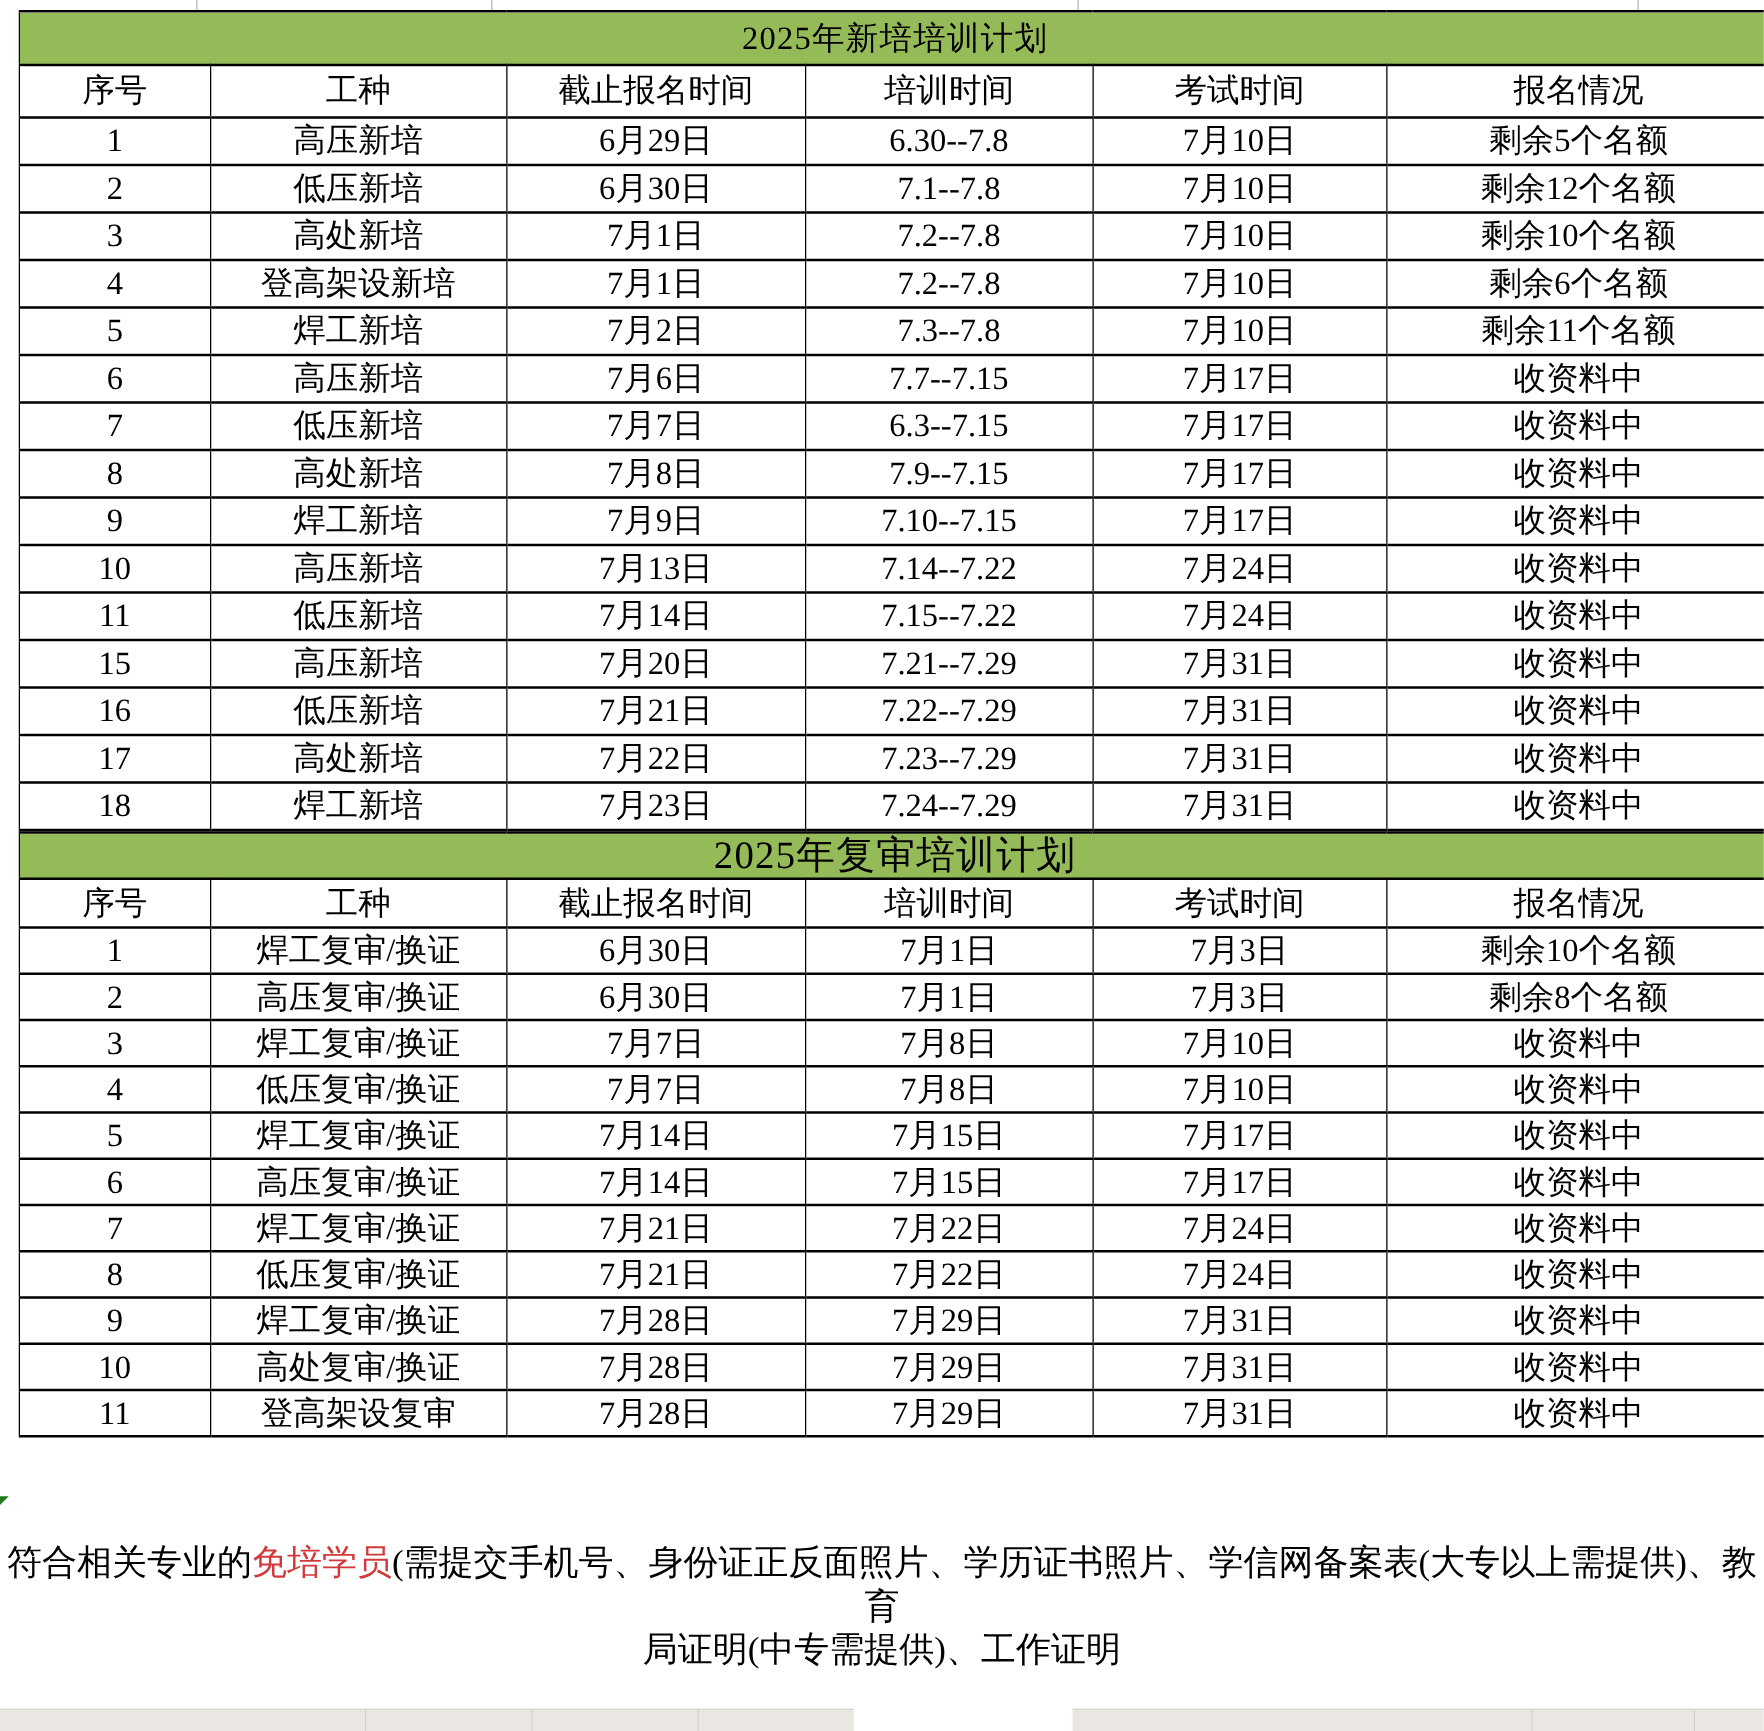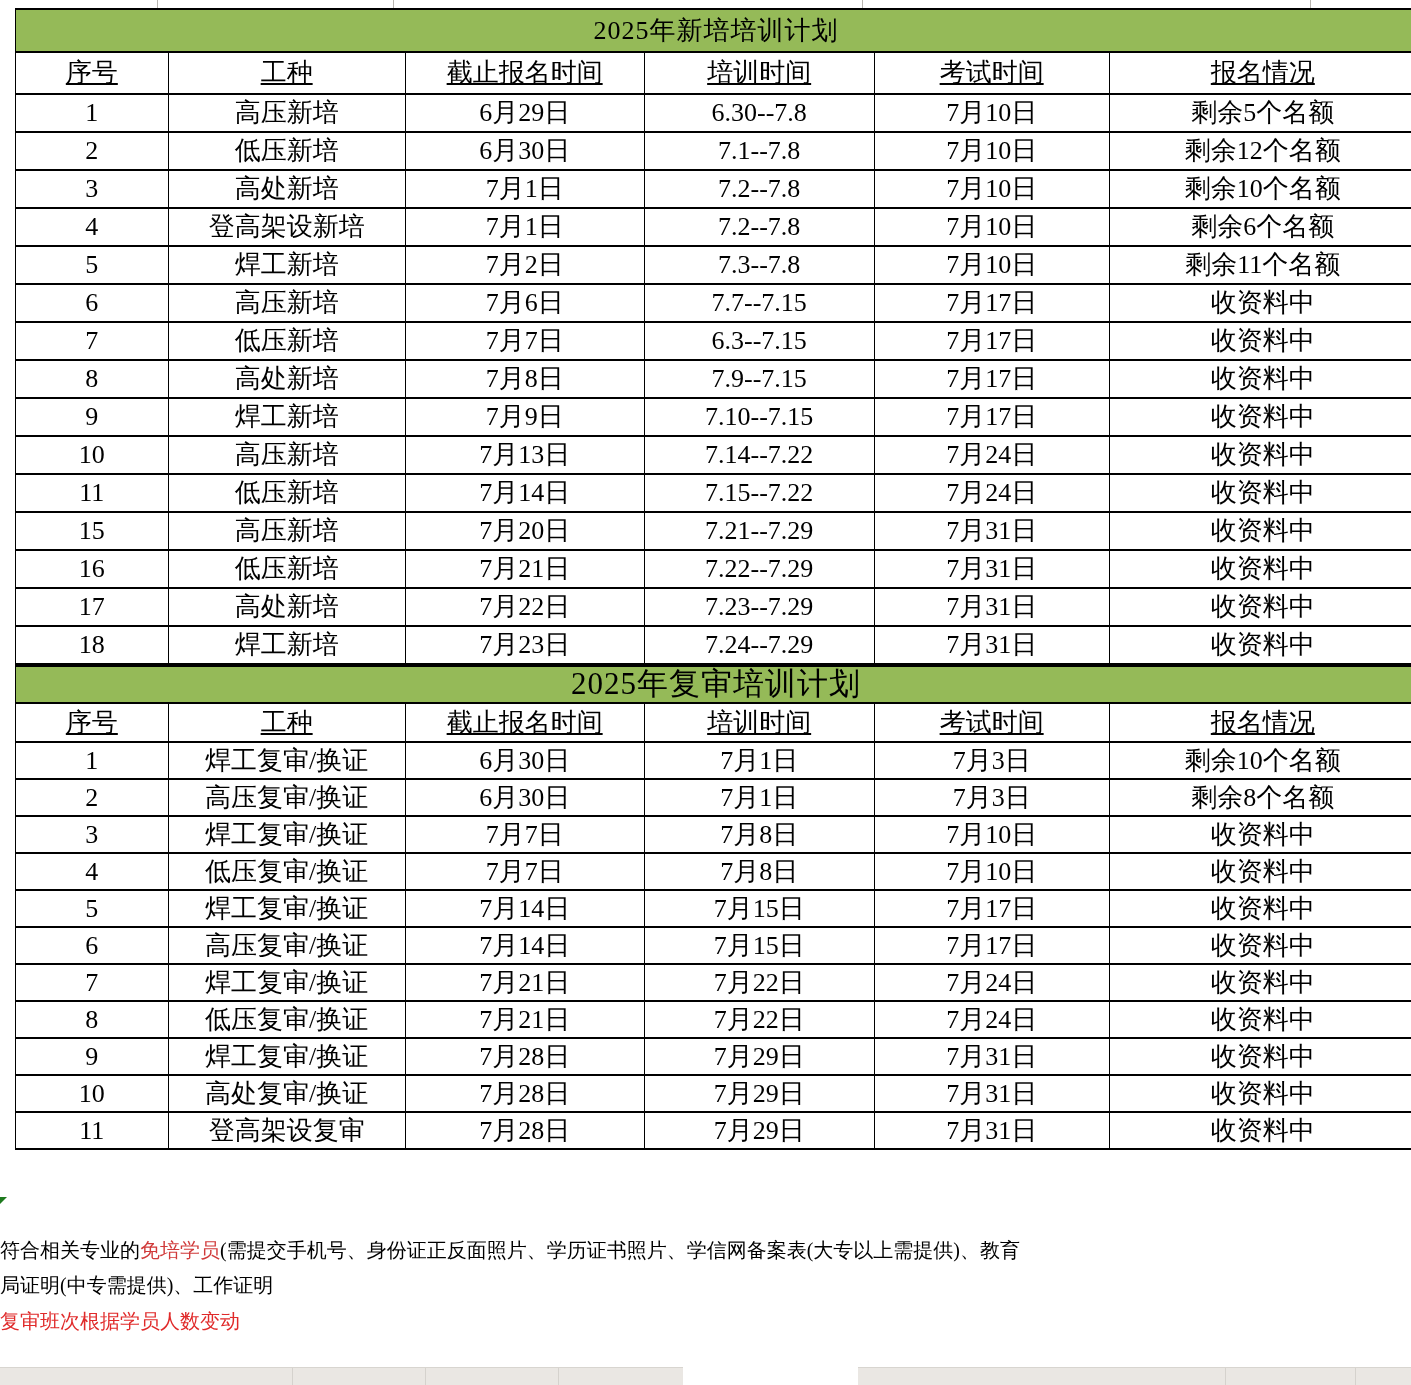--- a/index.html
+++ b/index.html
@@ -22,30 +22,30 @@
     border-left:1px solid #000;border-right:1px solid #000;
     border-top:2px solid #000;border-bottom:2px solid #000;
     text-align:center;vertical-align:middle;
     font-size:26px;line-height:1.05;
     padding:0;overflow:hidden;white-space:nowrap;
   }
   .title-row td{
     background:var(--green,#95ba58);
     font-size:32px;height:41px;letter-spacing:1px;
   }
-  .head-row td{font-size:28px;height:40px;text-decoration:underline;}
+  .head-row td{font-size:28px;height:40px;}
   #t1 tr.data-row td{height:36px;}
   #t2 tr.data-row td{height:35px;}
   #t2 .title-row td{height:35px;font-size:31px;margin-left:17px;}
   #t2 .head-row td{height:37px;}
 
   
   .footnote{
     position:absolute;left:0;top:1233px;width:1411px;
-    text-align:left;font-size:20px;line-height:35px;
+    text-align:center;font-size:28px;line-height:35px;
   }
   .footnote .red1{color:var(--red1,#d03a3a);}
   .fn-line3{color:var(--red2,#e02a2a);margin-top:1px;}
 
   
   .corner-mark{
     position:absolute;left:0;top:1197px;width:0;height:0;
     border-top:7px solid #1e7a1e;border-right:7px solid transparent;
   }
 
@@ -322,21 +322,20 @@
           </tr>
         </tbody>
       </table>
   </div>
 
   <div class="corner-mark"></div>
 
   <div class="footnote">
     <div class="fn-line1"><span>符合相关专业的</span><span class="red1">免培学员</span><span>(需提交手机号、身份证正反面照片、学历证书照片、学信网备案表(大专以上需提供)、教育</span></div>
     <div class="fn-line2">局证明(中专需提供)、工作证明</div>
-    <div class="fn-line3">复审班次根据学员人数变动</div>
   </div>
 
   <div class="bottom-strip left">
     <i style="left:292px"></i>
     <i style="left:425px"></i>
     <i style="left:558px"></i>
   </div>
   <div class="bottom-strip right">
     <i style="left:367px"></i>
     <i style="left:497px"></i>

